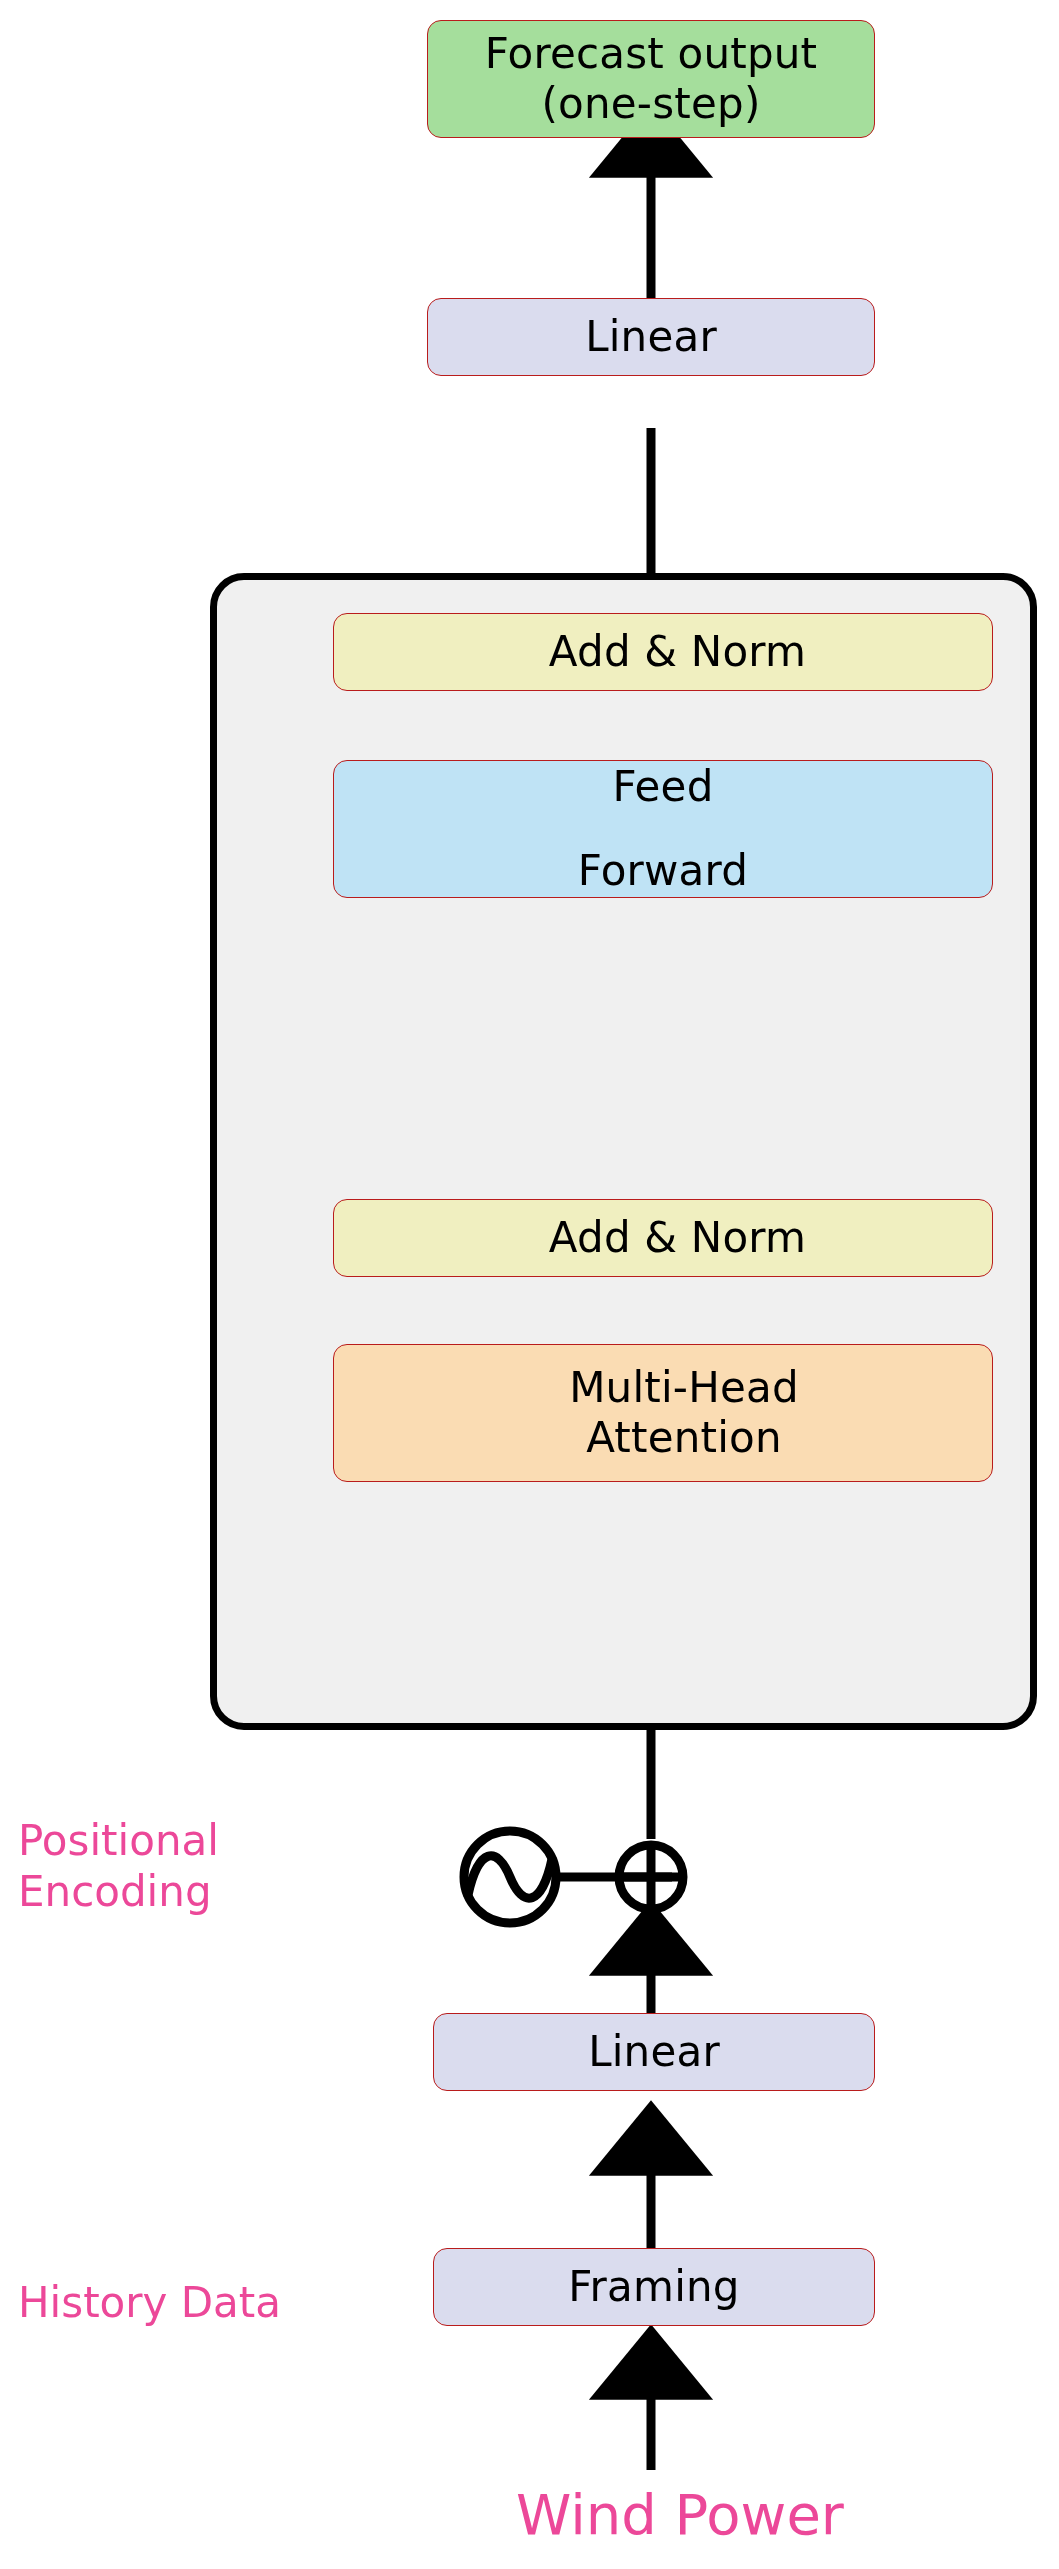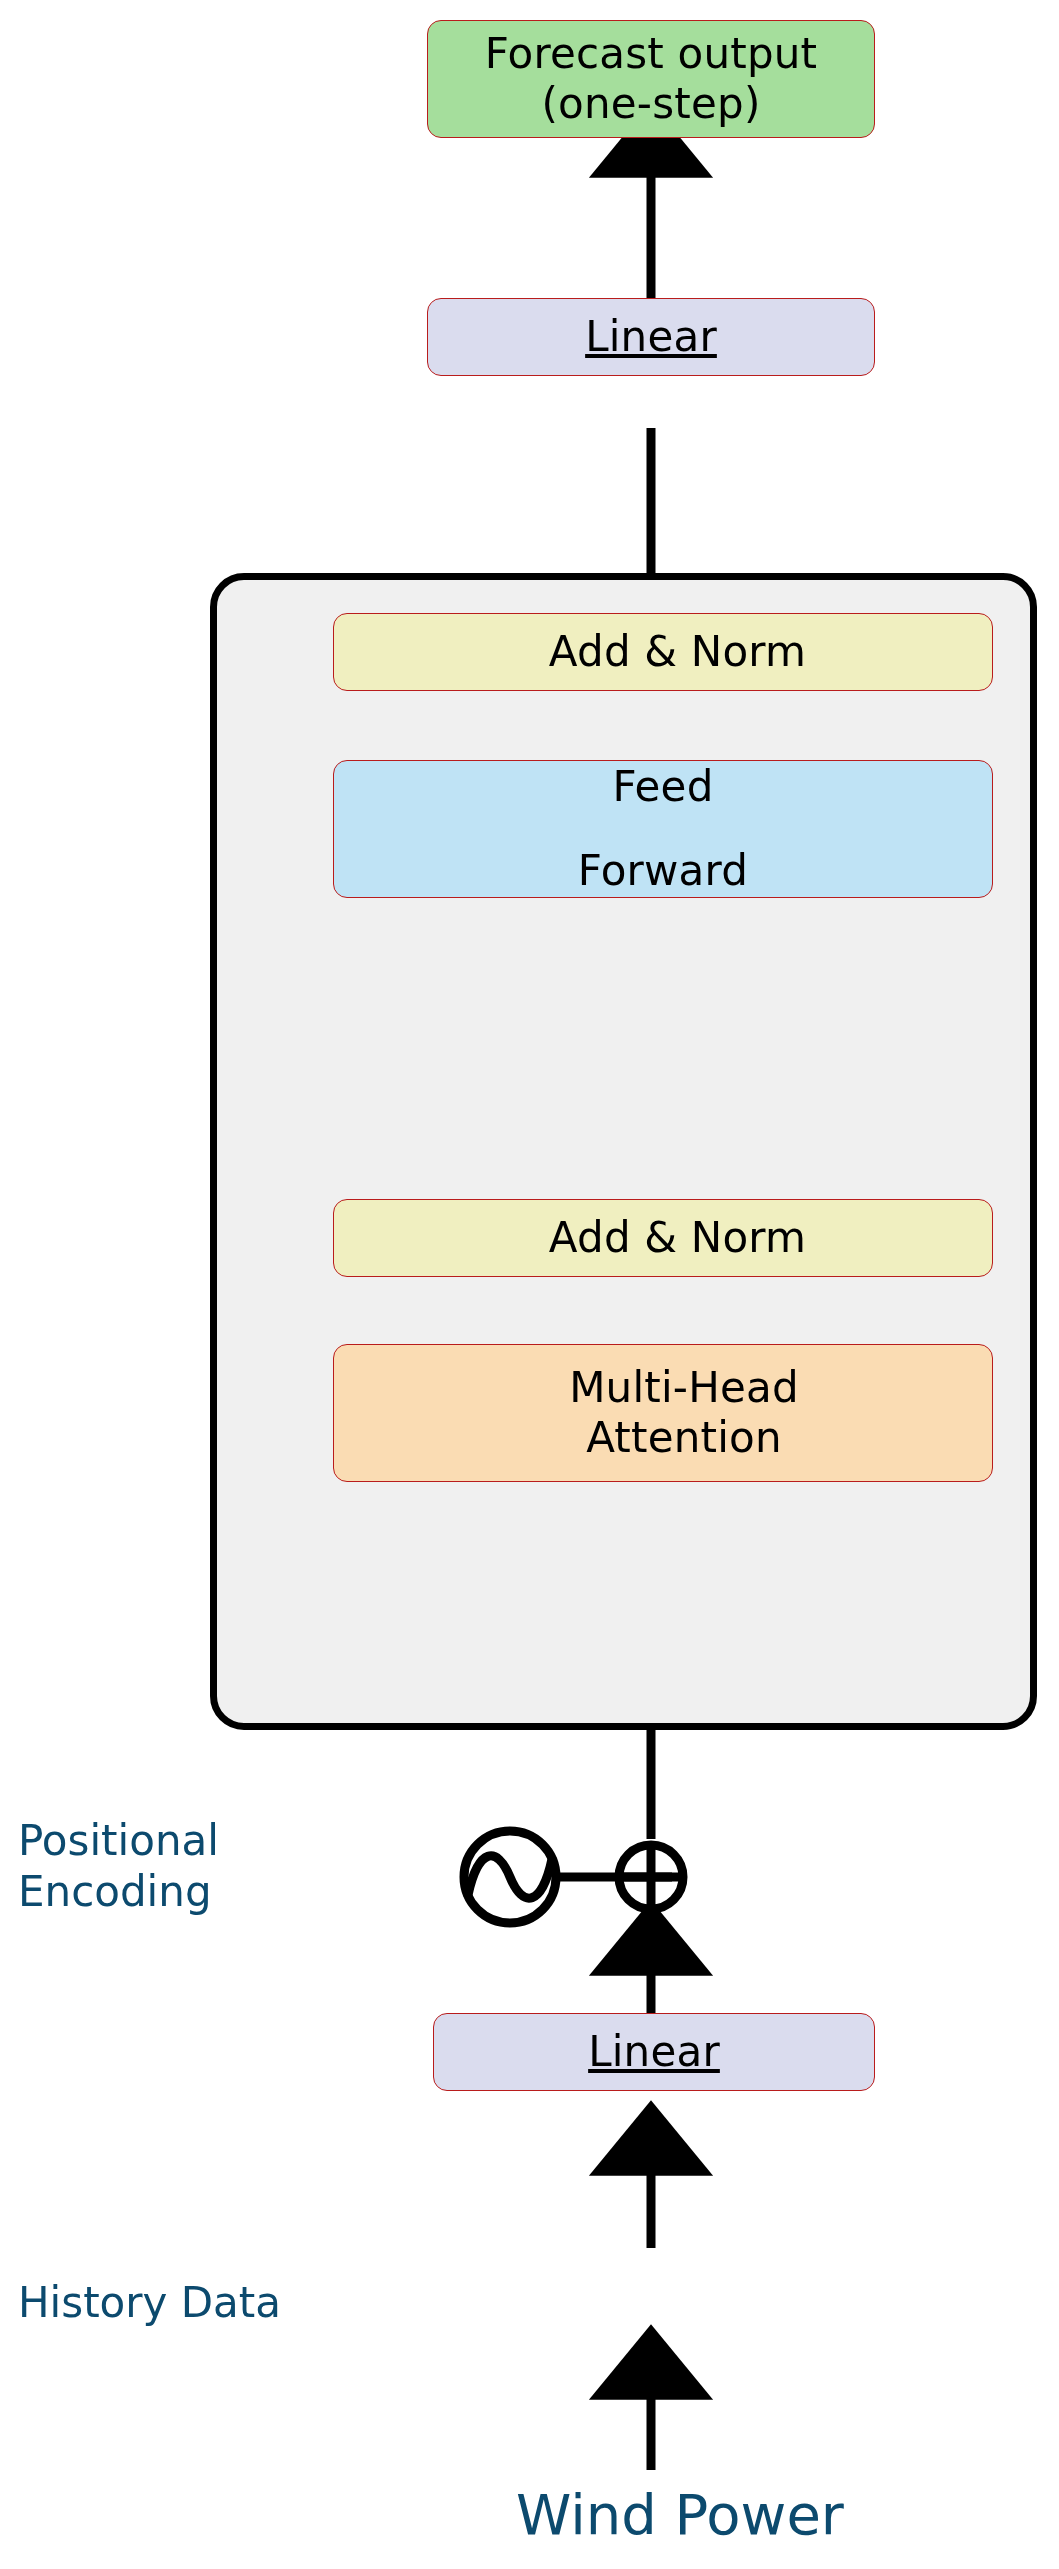--- a/index.html
+++ b/index.html
@@ -46,30 +46,30 @@
   .encoder-shell {
     position: absolute;
     box-sizing: border-box;
     border: 7px solid #000000;
     border-radius: 34px;
     background: #F0F0F0;
     z-index: 1;
   }
   .free-label {
     position: absolute;
-    color: #0c4a6e;
+    color: #ec4899;
     line-height: 1.22;
     white-space: nowrap;
     z-index: 4;
   }
   .free-label .line { display: block; }
 
   
   .c-green    { background: #A5DE9C; }
-  .c-lavender { background: #DADCEE; text-decoration: underline; }
+  .c-lavender { background: #DADCEE; }
   .c-yellow   { background: #F0EFC0; padding-left: 29px; }
   .c-blue     { background: #BFE3F5; }
   .c-orange   { background: #FADCB3; }
 </style>
 </head>
 <body>
 
 <div id="canvas">
 
   <svg class="layer" viewBox="0 0 1059 2569" xmlns="http://www.w3.org/2000/svg">
@@ -144,20 +144,23 @@
 
   <div class="node c-orange" style="left:333px; top:1344px; width:660px; height:138px; font-size:42px;padding-left:42px;">
     <span class="line">Multi-Head</span>
     <span class="line">Attention</span>
   </div>
 
   <div class="node c-lavender" style="left:433px; top:2013px; width:442px; height:78px; font-size:42px;">
     <span class="line">Linear</span>
   </div>
 
+  <div class="node c-lavender" style="left:433px; top:2248px; width:442px; height:78px; font-size:42px;">
+    <span class="line">Framing</span>
+  </div>
 
   <div class="free-label" style="left:18px; top:1815px; font-size:42px;">
     <span class="line">Positional</span>
     <span class="line">Encoding</span>
   </div>
 
   <div class="free-label" style="left:18px; top:2277px; font-size:42px;">
     <span class="line">History Data</span>
   </div>
 

